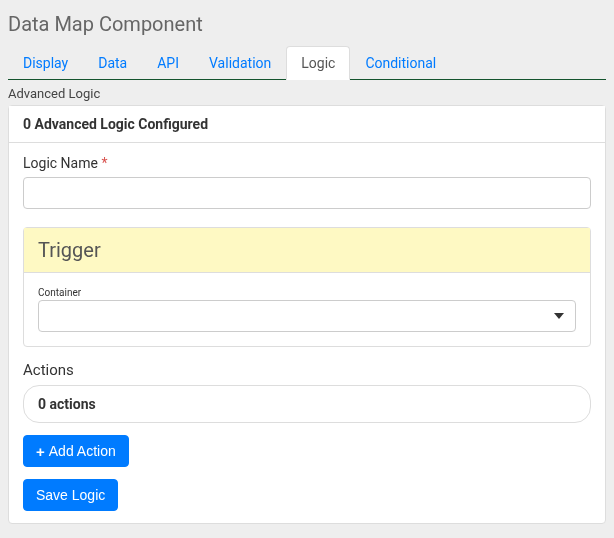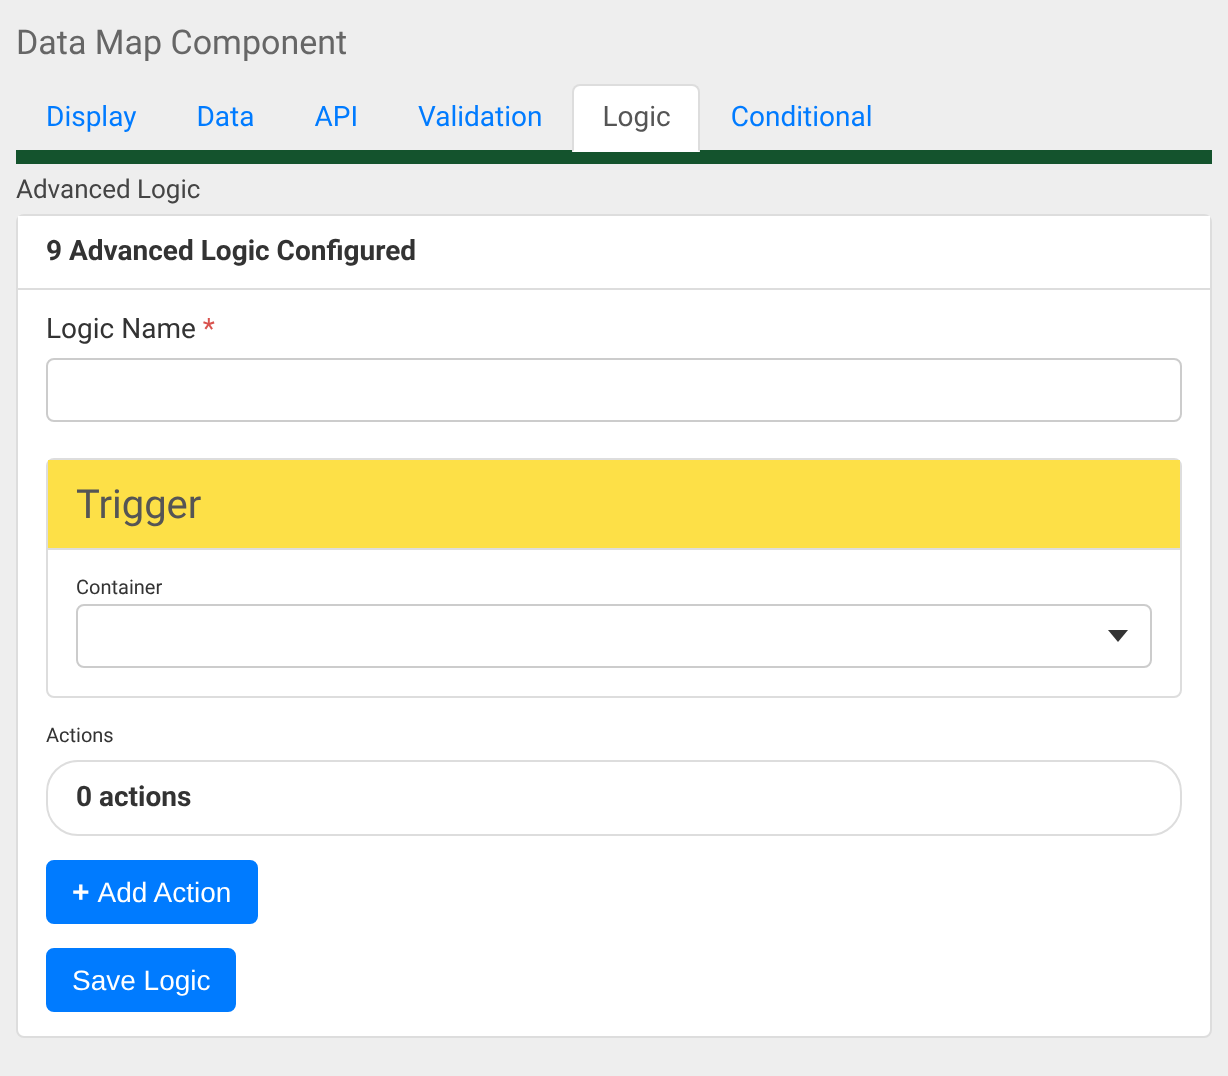--- a/index.html
+++ b/index.html
@@ -7,28 +7,28 @@
     font-family: -apple-system, BlinkMacSystemFont, "Segoe UI", Roboto, "Helvetica Neue", Arial, sans-serif;
     background: #eeeeee;
     font-size: 14px;
     color: #333;
     width: 614px;
     height: 538px;
     overflow: hidden;
     padding: 8px;
   }
   .title {
-    font-size: 17px;
+    font-size: 20px;
     color: #666;
     font-weight: 400;
     padding: 4px 0 10px 0;
   }
   .tabs {
     display: flex;
-    border-bottom: 7px solid #14532d;
+    border-bottom: 1px solid #14532d;
     align-items: flex-end;
   }
   .tab {
     padding: 8px 14px;
     color: #007bff;
     cursor: pointer;
     font-size: 14px;
     background: transparent;
     border: 1px solid transparent;
     border-top-left-radius: 4px;
@@ -90,37 +90,37 @@
     border-right: 5px solid transparent;
     border-top: 6px solid #333;
     pointer-events: none;
   }
   .trigger-card {
     margin-top: 18px;
     border: 1px solid #ddd;
     border-radius: 4px;
   }
   .trigger-header {
-    background: #fde047;
+    background: #fef9c3;
     padding: 10px 14px;
     font-size: 20px;
     color: #555;
     border-bottom: 1px solid #ddd;
   }
   .trigger-body {
     padding: 14px;
   }
   .sub-label {
     font-size: 10px;
     color: #333;
     margin-bottom: 2px;
   }
   .actions-label {
     margin-top: 14px;
-    font-size: 10px;
+    font-size: 15px;
     color: #333;
     margin-bottom: 6px;
   }
   .actions-row {
     border: 1px solid #ddd;
     border-radius: 16px;
     padding: 10px 14px;
     font-weight: 700;
     font-size: 14px;
     color: #333;
@@ -155,21 +155,21 @@
   <div class="tab">Data</div>
   <div class="tab">API</div>
   <div class="tab">Validation</div>
   <div class="tab active">Logic</div>
   <div class="tab">Conditional</div>
 </div>
 
 <div class="section-label">Advanced Logic</div>
 
 <div class="card">
-  <div class="card-header">9 Advanced Logic Configured</div>
+  <div class="card-header">0 Advanced Logic Configured</div>
   <div class="card-body">
 
     <label class="form-label">
       <span>Logic Name</span>
       <span class="req">*</span>
     </label>
     <input type="text" class="text-input" value="" style="">
 
     <div class="trigger-card">
       <div class="trigger-header">Trigger</div>

